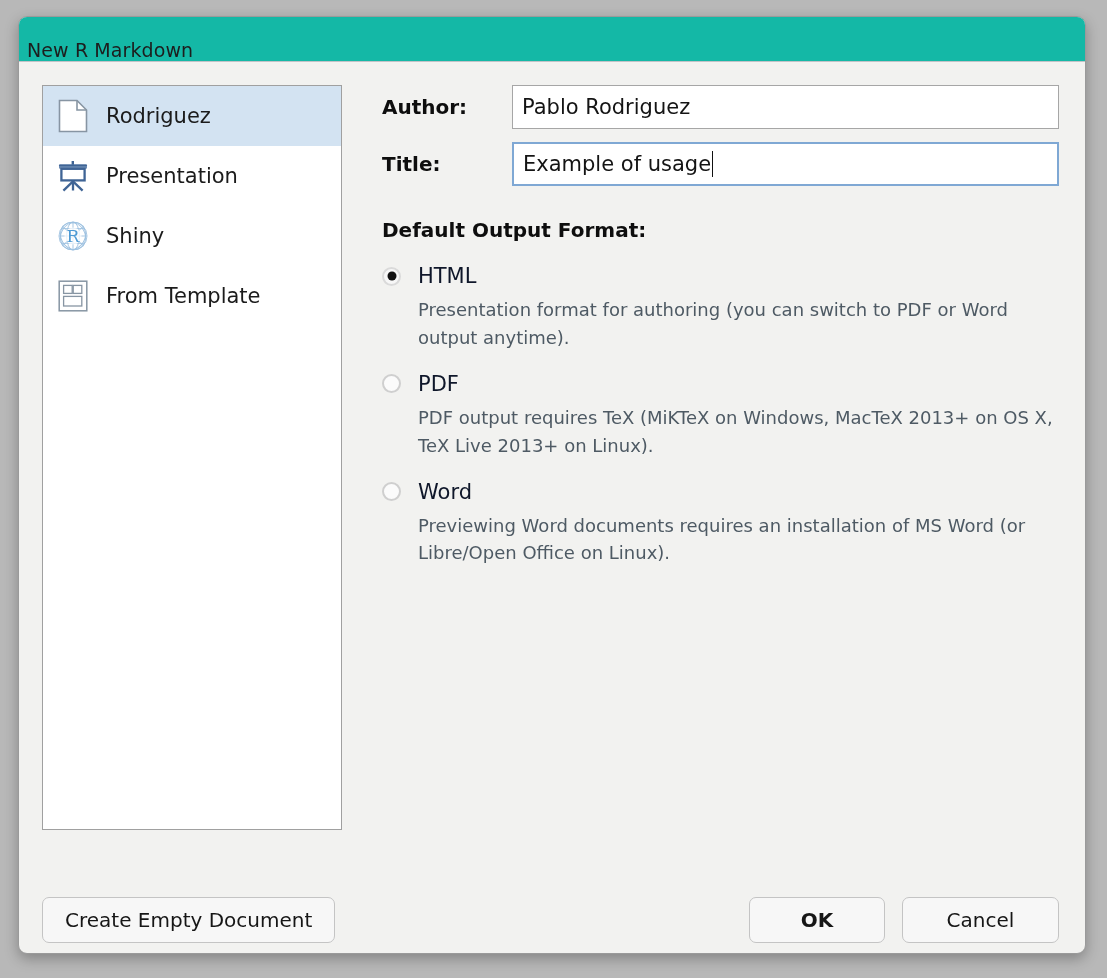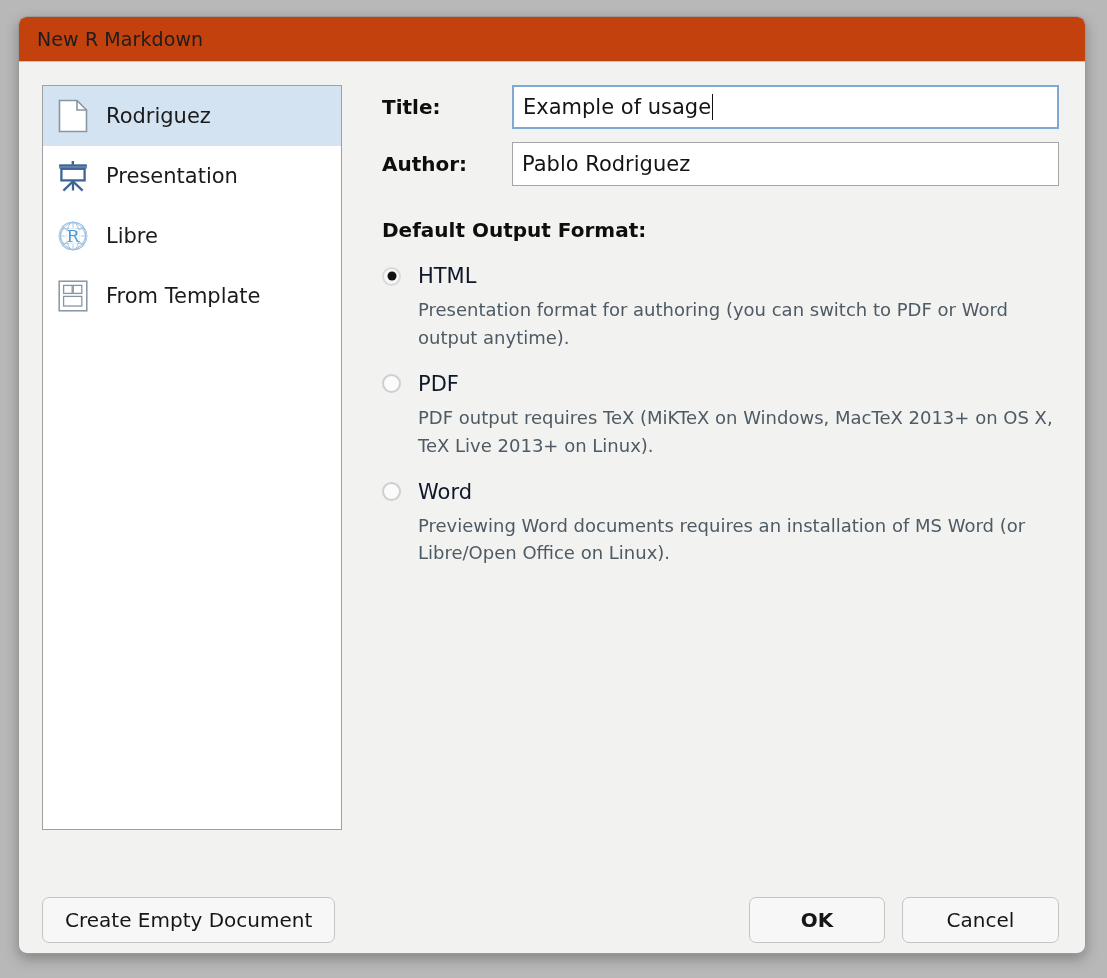--- a/index.html
+++ b/index.html
@@ -27,25 +27,25 @@
     box-shadow: 0 5px 14px rgba(0,0,0,0.28);
     box-sizing: border-box;
     overflow: hidden;
     display: flex;
     flex-direction: column;
   }
 
   .titlebar {
     height: 45px;
     flex: 0 0 45px;
-    background: #c2410c;
+    background: #14b8a6;
     border-bottom: 1px solid #c2c3c7;
     display: flex;
-    align-items: center;
-    padding-left: 18px;
+    align-items: flex-end;
+    padding-left: 8px;
     box-sizing: border-box;
   }
   .titlebar-text {
     font-size: 19px;
     color: #1d1d1d;
     letter-spacing: 0.1px;
   }
 
   .dialog-body {
     flex: 1 1 auto;
@@ -281,51 +281,51 @@
                 <line x1="4.3" y1="8.6" x2="27.7" y2="8.6"></line>
                 <line x1="4.3" y1="23.4" x2="27.7" y2="23.4"></line>
                 <line x1="16" y1="2" x2="16" y2="30"></line>
                 <line x1="5.2" y1="6" x2="26.8" y2="26"></line>
                 <line x1="26.8" y1="6" x2="5.2" y2="26"></line>
               </g>
               <circle cx="16" cy="16" r="8.6" fill="#ffffff" opacity="0.72"></circle>
               <text x="16" y="22.4" text-anchor="middle" font-family="'DejaVu Serif', 'Liberation Serif', serif" font-size="17" fill="#4d9ad4">R</text>
             </svg>
           </span>
-          <span class="template-label">Libre</span>
+          <span class="template-label">Shiny</span>
         </div>
 
         <div class="template-item">
           <span class="template-icon">
             <svg width="30" height="32" viewBox="0 0 30 32">
               <rect x="1.2" y="1.2" width="27.6" height="29.6" fill="#ffffff" stroke="#8795a3" stroke-width="1.5"></rect>
               <rect x="5.6" y="5.4" width="8.6" height="8" fill="#ffffff" stroke="#8795a3" stroke-width="1.3"></rect>
               <rect x="15.2" y="5.4" width="8.6" height="8" fill="#ffffff" stroke="#8795a3" stroke-width="1.3"></rect>
               <rect x="5.6" y="16.4" width="18.2" height="9.6" fill="#ffffff" stroke="#8795a3" stroke-width="1.3"></rect>
             </svg>
           </span>
           <span class="template-label">From Template</span>
         </div>
 
       </div>
 
       <div class="right-pane">
 
         <div class="field-row">
+          <span class="field-label">Author:</span>
+          <div class="field-input unfocused">
+            <span>Pablo Rodriguez</span>
+          </div>
+        </div>
+
+        <div class="field-row">
           <span class="field-label">Title:</span>
           <div class="field-input focused">
             <span>Example of usage</span>
               <span class="caret"></span>
-          </div>
-        </div>
-
-        <div class="field-row">
-          <span class="field-label">Author:</span>
-          <div class="field-input unfocused">
-            <span>Pablo Rodriguez</span>
           </div>
         </div>
 
         <div class="section-title">Default Output Format:</div>
 
         <div class="format-option">
           <div class="format-head">
             <span class="radio checked"></span>
             <span class="format-name">HTML</span>
           </div>

